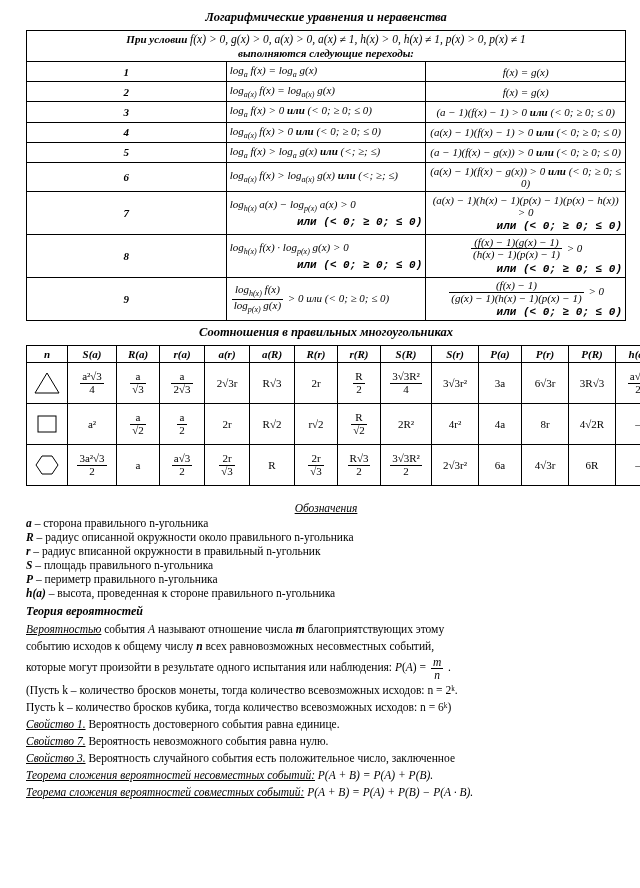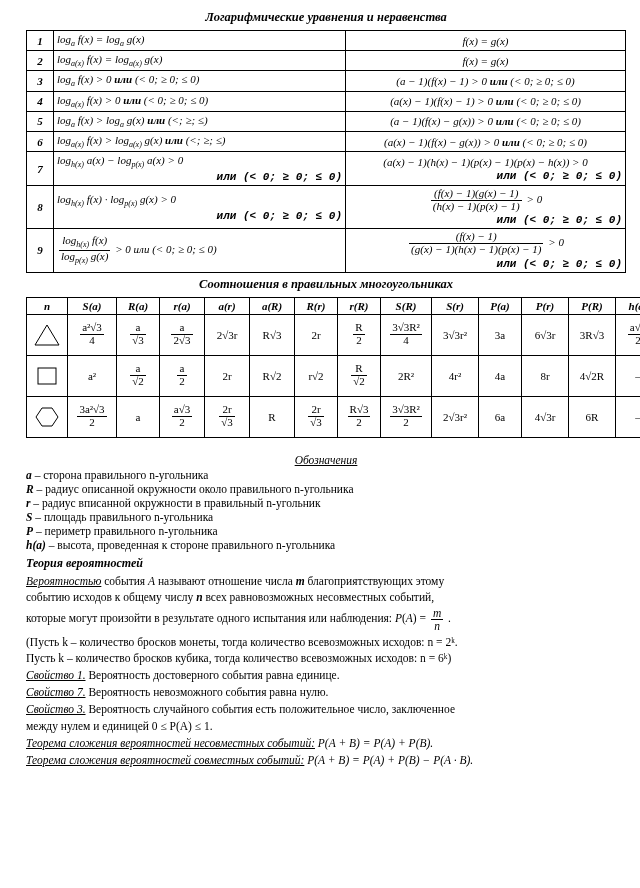--- a/index.html
+++ b/index.html
@@ -115,20 +115,29 @@
 </style>
 </head>
 <body>
 
 <div class="page">
 
   <div class="section-title">Логарифмические уравнения и неравенства</div>
 
   <table class="grid">
     <tbody>
+        <tr>
+      <td colspan="3" class="cond-cell">
+        <span class="l1">
+          <b class="bold-ital">При условии</b>
+          <span class="formula">f(x) &gt; 0,  g(x) &gt; 0,  a(x) &gt; 0,  a(x) ≠ 1,  h(x) &gt; 0,  h(x) ≠ 1,  p(x) &gt; 0,  p(x) ≠ 1</span>
+        </span>
+        <span class="l2">выполняются следующие переходы:</span>
+      </td>
+    </tr>
 
     <tr>
       <td class="num-col">1</td>
       <td class="left-col formula lft">log<sub>a</sub> f(x) = log<sub>a</sub> g(x)</td>
       <td class="formula ctr">f(x) = g(x)</td>
     </tr>
     <tr>
       <td class="num-col">2</td>
       <td class="left-col formula lft">log<sub>a(x)</sub> f(x) = log<sub>a(x)</sub> g(x)</td>
       <td class="formula ctr">f(x) = g(x)</td>
@@ -335,18 +344,17 @@
       <span class="i u">Вероятностью</span>
       <span> события <span class="i">А</span> называют отношение числа <span class="b i">m</span> благоприятствующих этому</span>
     </p>
     <p>событию исходов к общему числу <span class="b i">n</span> всех равновозможных несовместных событий,</p>
     <p>которые могут произойти в результате одного испытания или наблюдения: <span class="i">P</span>(<span class="i">A</span>) = <span class="frac"><span class="top"><span class="i">m</span></span><span class="bot"><span class="i">n</span></span></span> .</p>
     <p>(Пусть k – количество бросков монеты, тогда количество всевозможных исходов: n = 2ᵏ.</p>
     <p>Пусть k – количество бросков кубика, тогда количество всевозможных исходов: n = 6ᵏ)</p>
     <p><span class="i u">Свойство 1.</span> <span>Вероятность достоверного события равна единице.</span></p>
     <p><span class="i u">Свойство 7.</span> <span>Вероятность невозможного события равна нулю.</span></p>
     <p><span class="i u">Свойство 3.</span> <span>Вероятность случайного события есть положительное число, заключенное</span></p>
-    <p>между нулем и единицей 0 ≤ P(A) ≤ 1.</p>
     <p><span class="i u">Теорема сложения вероятностей несовместных событий:</span> <span class="i">P(A + B) = P(A) + P(B).</span></p>
     <p><span class="i u">Теорема сложения вероятностей совместных событий:</span> <span class="i">P(A + B) = P(A) + P(B) − P(A · B).</span></p>
   </div>
 
 </div>
 
 </body></html>

